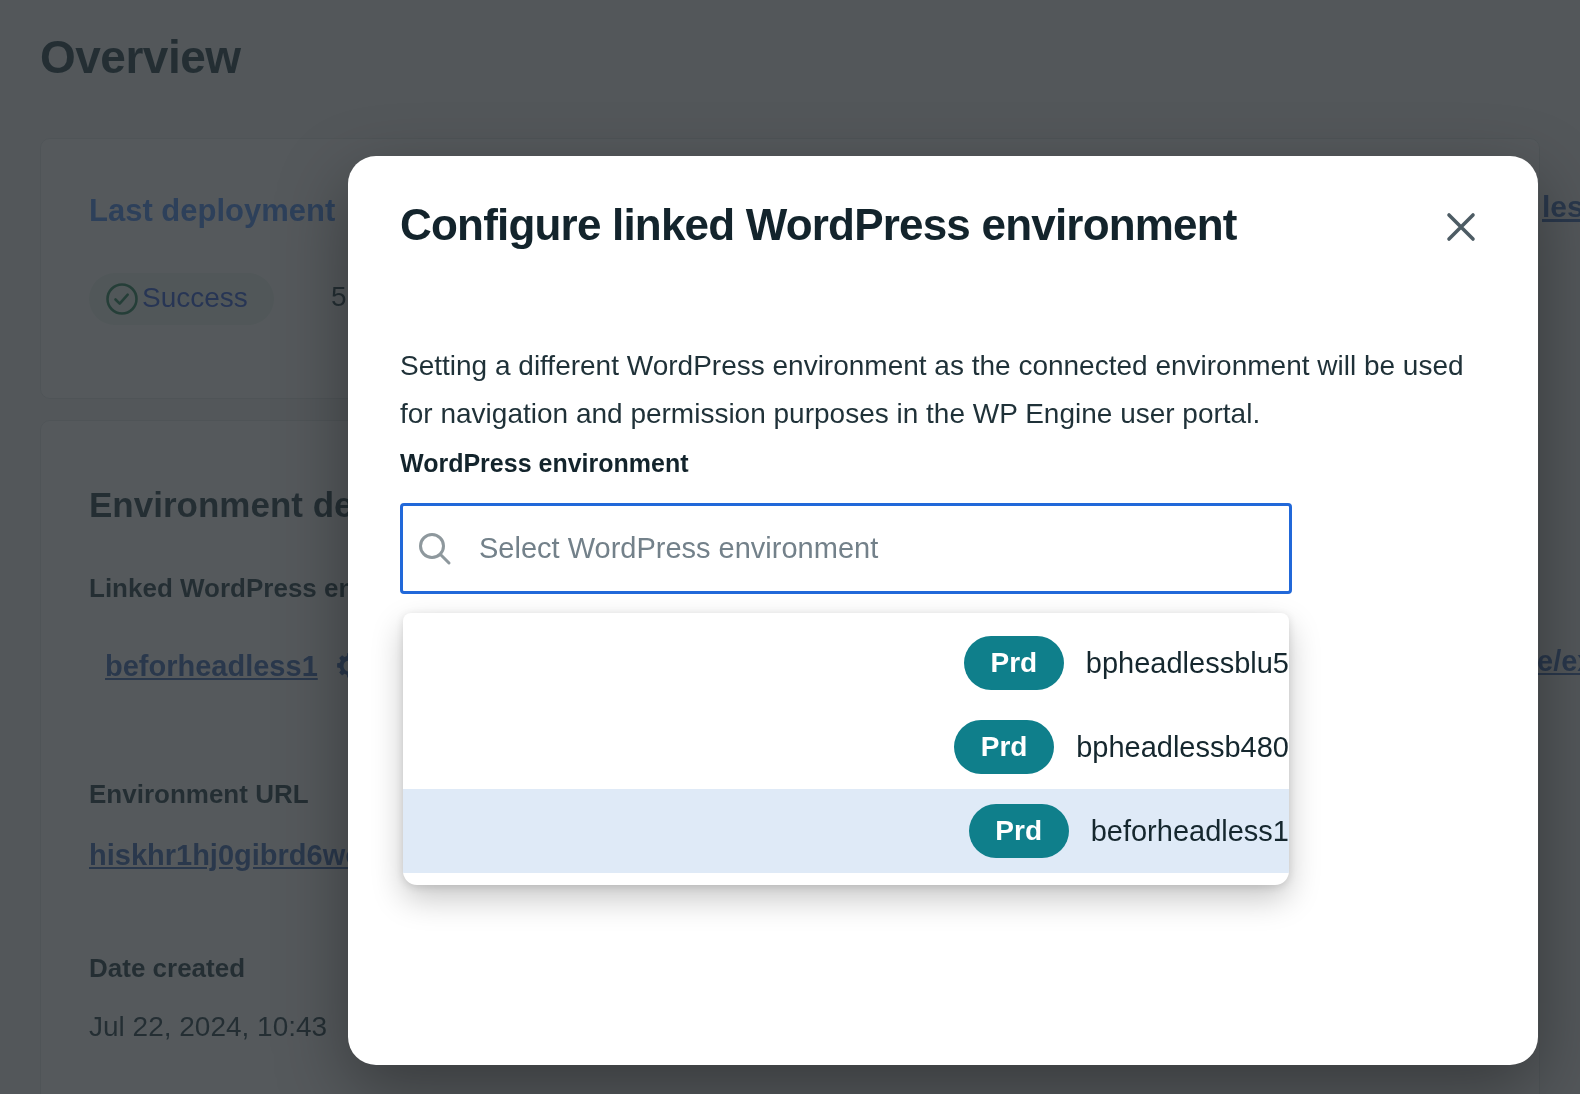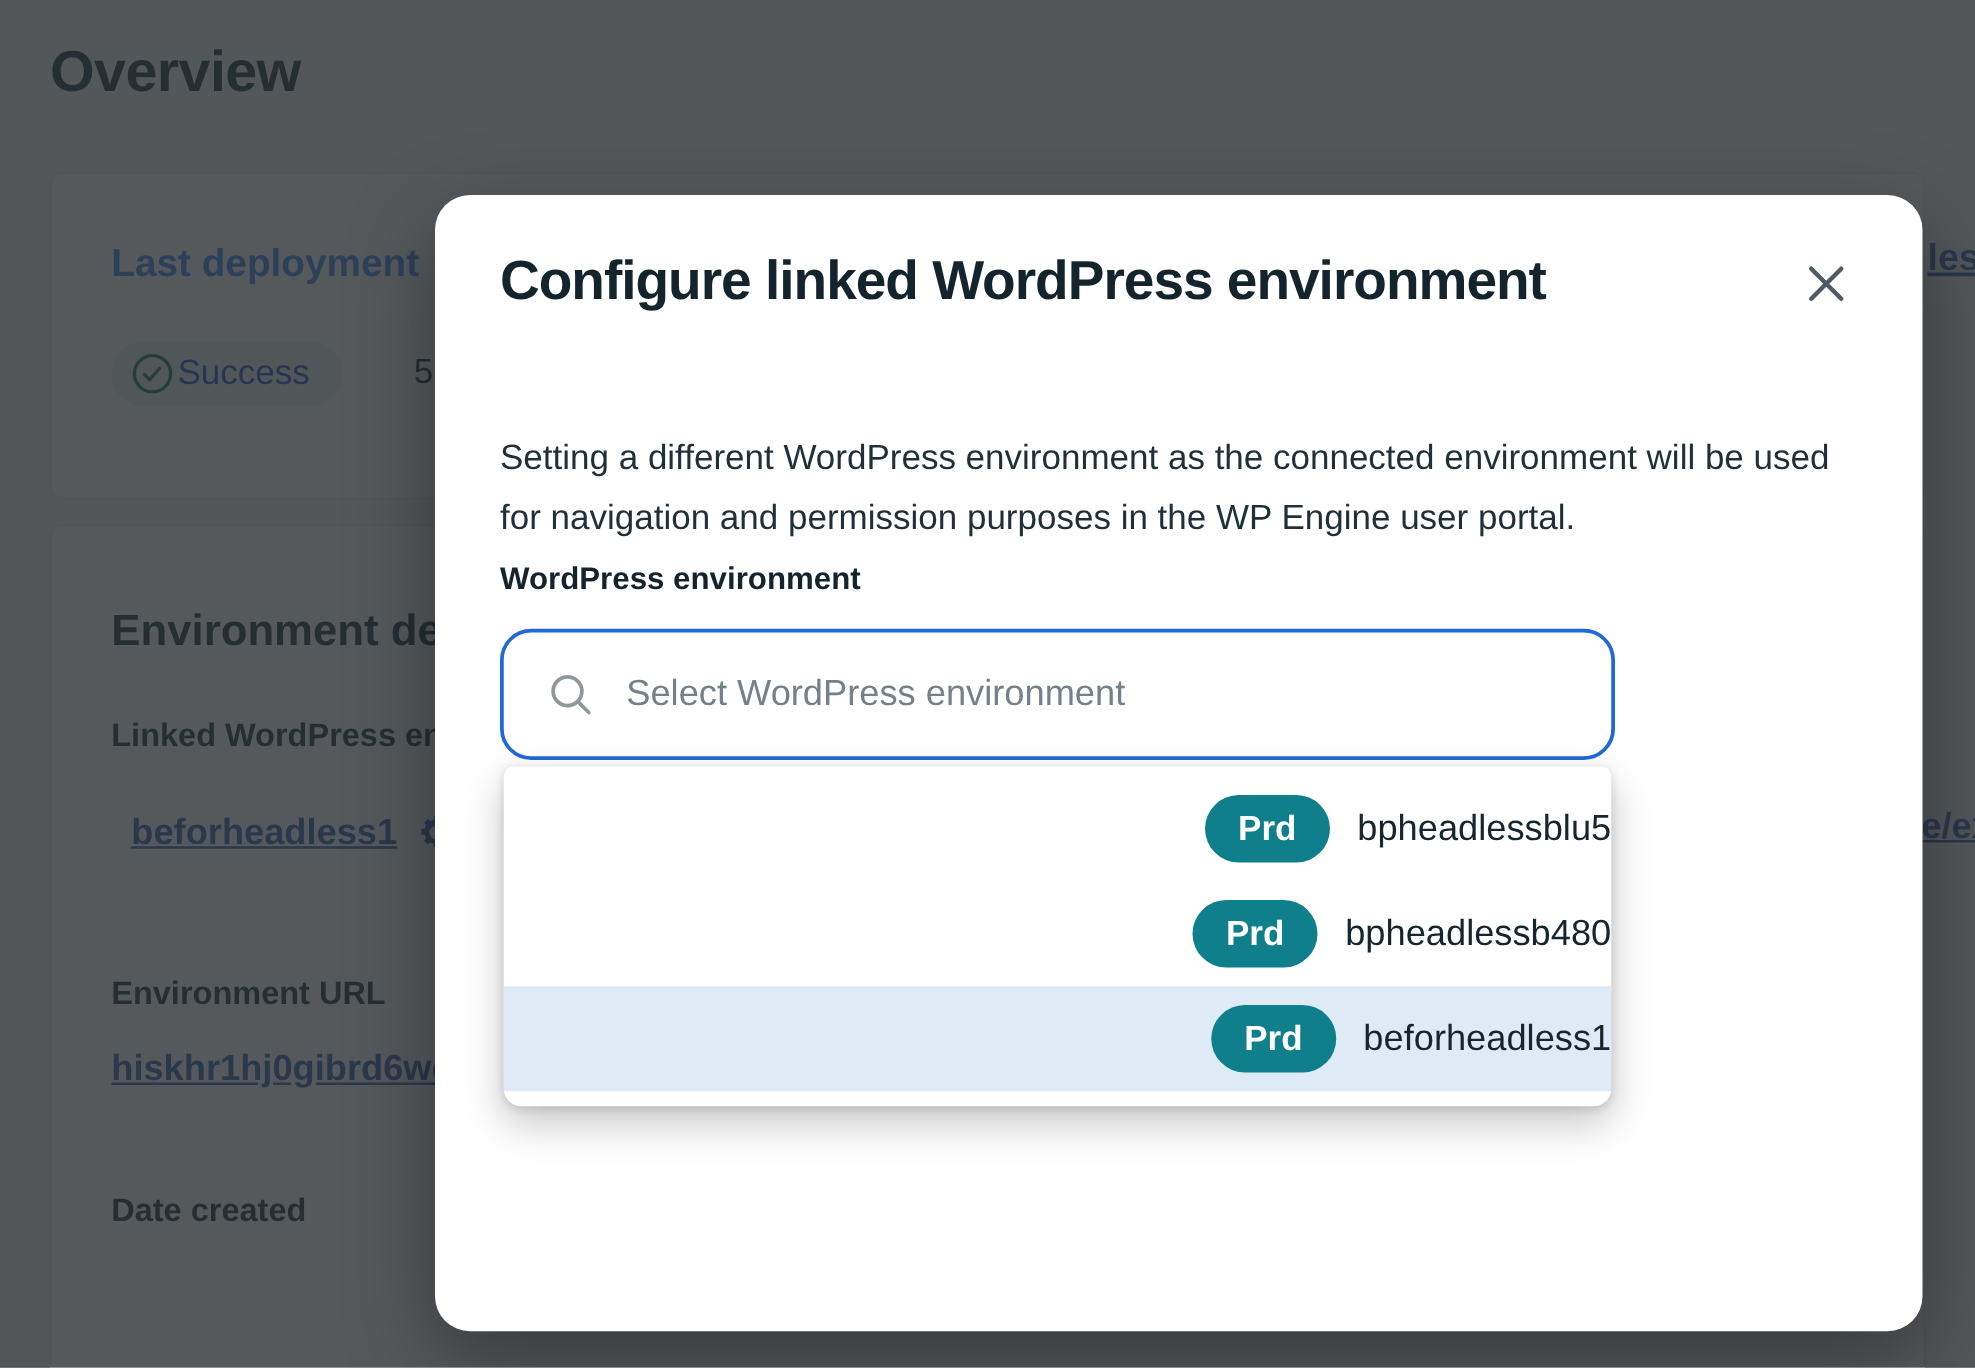--- a/index.html
+++ b/index.html
@@ -63,23 +63,23 @@
   }
   .modal-desc {
     position: absolute; left: 52px; top: 158px; width: 1075px;
     font-size: 28px; line-height: 48px; color: #1f3138;
   }
   .field-label {
     position: absolute; left: 52px; top: 293px;
     font-size: 25px; font-weight: 700; color: #13242c;
   }
   .search-box {
-    position: absolute; left: 52px; top: 347px; width: 892px; height: 105px;
-    border: 3px solid #2168d9; border-radius: 25px; box-sizing: border-box;
-    display: flex; align-items: center; padding: 0 24px 0 34px; background: #fff;
+    position: absolute; left: 52px; top: 347px; width: 892px; height: 91px;
+    border: 3px solid #2168d9; border-radius: 4px; box-sizing: border-box;
+    display: flex; align-items: center; padding: 0 24px 0 12px; background: #fff;
   }
   .search-box input {
     border: none; outline: none; flex: 1; margin-left: 22px;
     font-family: "Liberation Sans", sans-serif;
     font-size: 29px; color: #13242c; background: transparent;
   }
   .search-box input::placeholder { color: #73818a; opacity: 1; }
   .dropdown {
     position: absolute; left: 55px; top: 457px; width: 886px;
     background: #fff; border-radius: 8px 8px 14px 14px;
@@ -137,20 +137,21 @@
       <div class="bg-label" style="top:152px;">Linked WordPress environment</div>
       <div class="bg-link-row" style="top:228px;">
         <a class="bg-link">beforheadless1</a>
         <svg width="34" height="34" viewBox="0 0 34 34" fill="#2a5db0">
           <path d="M17 11.5a5.5 5.5 0 1 0 0 11 5.5 5.5 0 0 0 0-11zm12.6 7.9l-2.8-.5a9.9 9.9 0 0 1-1 2.4l1.7 2.3-2.9 2.9-2.3-1.7a9.9 9.9 0 0 1-2.4 1l-.5 2.8h-4.1l-.5-2.8a9.9 9.9 0 0 1-2.4-1l-2.3 1.7-2.9-2.9 1.7-2.3a9.9 9.9 0 0 1-1-2.4l-2.8-.5v-4.1l2.8-.5a9.9 9.9 0 0 1 1-2.4L7.2 9.1l2.9-2.9 2.3 1.7a9.9 9.9 0 0 1 2.4-1l.5-2.8h4.1l.5 2.8a9.9 9.9 0 0 1 2.4 1l2.3-1.7 2.9 2.9-1.7 2.3a9.9 9.9 0 0 1 1 2.4l2.8.5z"></path>
         </svg>
       </div>
       <div class="bg-label" style="top:358px;">Environment URL</div>
       <a class="bg-link" style="position:absolute; left:48px; top:418px;">hiskhr1hj0gibrd6wc</a>
       <div class="bg-label" style="top:532px;">Date created</div>
+      <div class="bg-value" style="top:590px;">Jul 22, 2024, 10:43</div>
     </div>
 
     <a class="edge-frag top">les</a>
     <a class="edge-frag bottom">e/ex</a>
   </div>
 
   <div class="overlay"></div>
 
   <div class="modal">
     <div class="modal-title">Configure linked WordPress environment</div>

